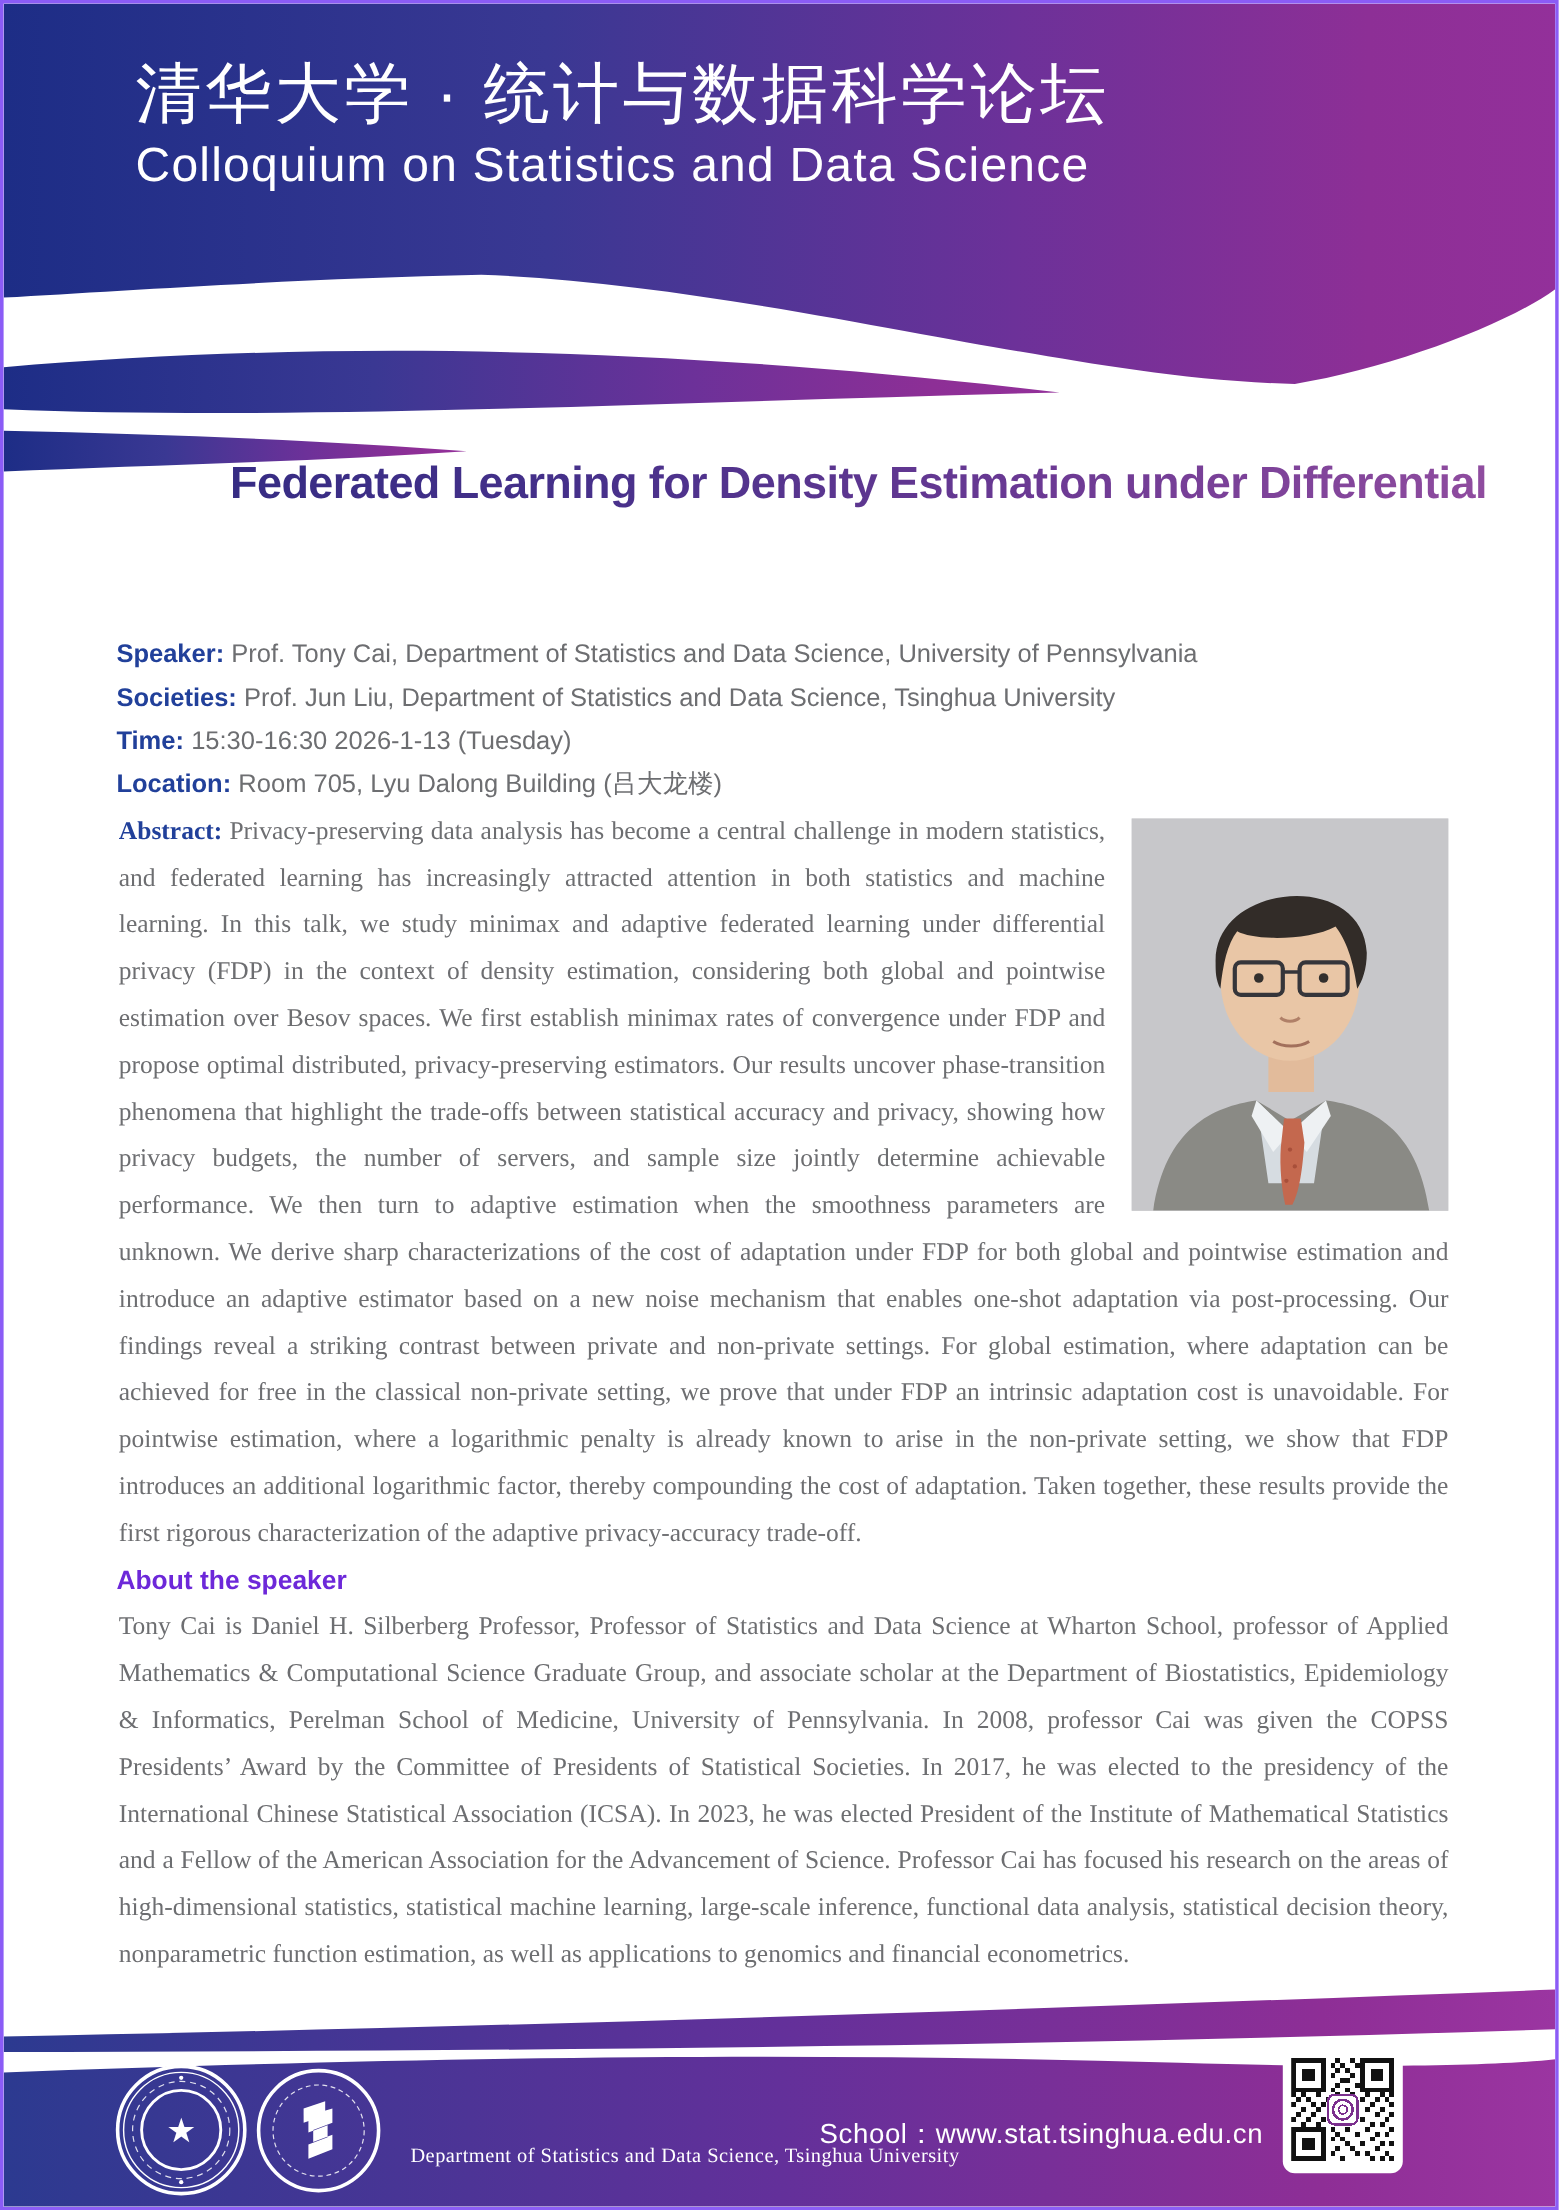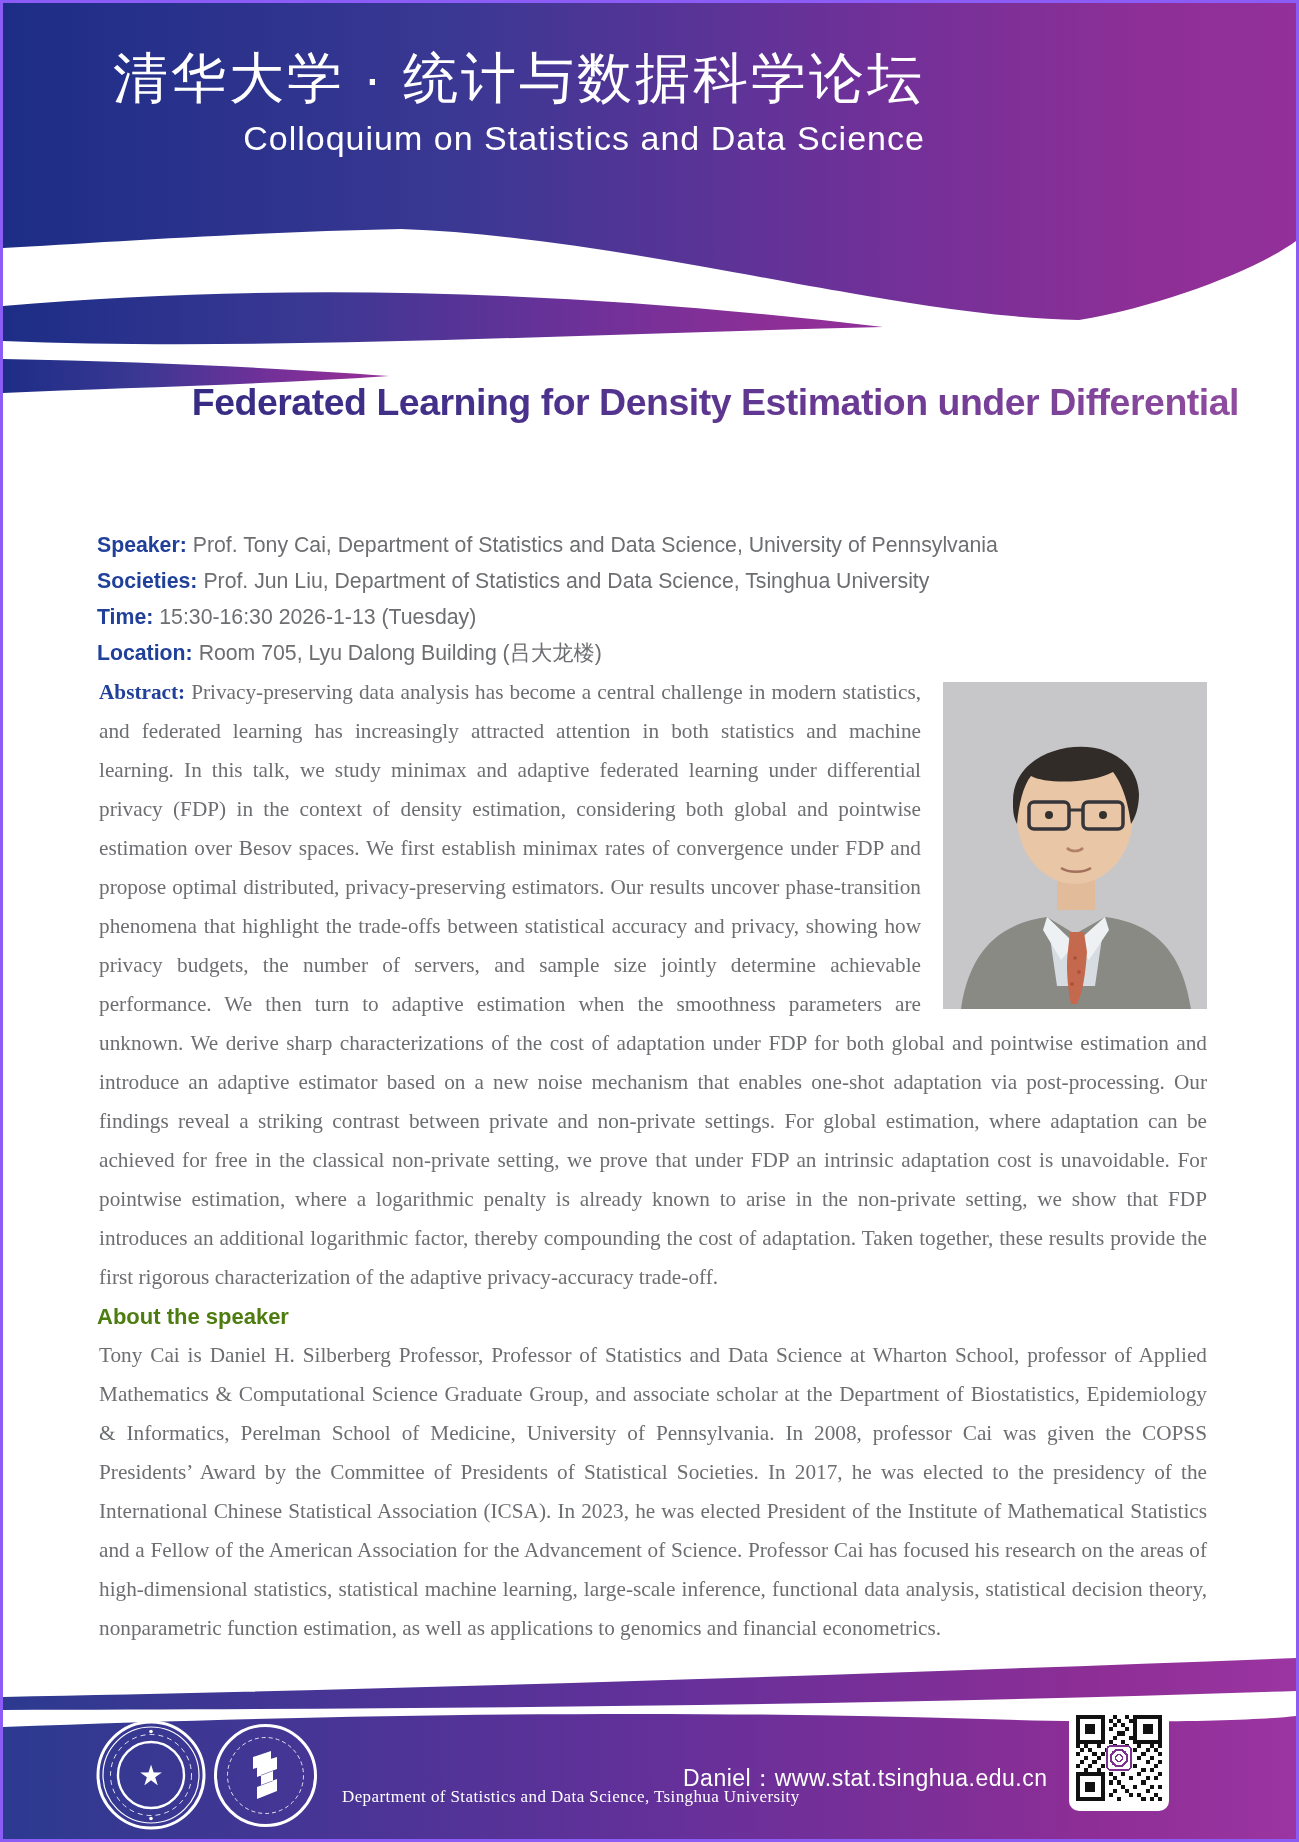--- a/index.html
+++ b/index.html
@@ -8,42 +8,42 @@
     width:1293px;height:1836px;
     border:3px solid #8b5cf6;
     background:#ffffff;
     overflow:hidden;
     font-family:"Liberation Sans", sans-serif;
   }
   
   .hdr-svg{position:absolute;top:0;left:0;z-index:0;display:block;}
   .hdr-text{position:absolute;top:44px;left:110px;z-index:2;color:#ffffff;}
   .hdr-zh{font-size:55px;font-weight:300;letter-spacing:3px;line-height:62px;}
-  .hdr-en{font-size:34px;font-weight:300;letter-spacing:1px;line-height:50px;margin-top:4px;text-align:right;}
+  .hdr-en{font-size:40px;font-weight:300;letter-spacing:1px;line-height:50px;margin-top:4px;}
   
   .talk-title{
     position:absolute;top:371px;left:57px;width:1179px;z-index:3;
     text-align:right;font-size:37.5px;font-weight:bold;line-height:57px;
     letter-spacing:-0.5px;
     background:linear-gradient(90deg,#2f2a80 0%,#45308a 35%,#6d3a94 70%,#8f4c9f 100%);
     -webkit-background-clip:text;background-clip:text;
     color:transparent;-webkit-text-fill-color:transparent;
   }
   
   .details{position:absolute;top:524px;left:94px;width:1112px;z-index:3;}
   .detail-row{font-size:21.25px;line-height:36px;color:#6d6e71;}
   .lbl{color:#21409a;font-weight:bold;margin-right:6px;text-align:center;}
   
   .flow{position:absolute;top:668px;left:94px;width:1112px;z-index:3;}
   .body-text{font-size:21.25px;line-height:39px;color:#6d6e71;text-align:justify;margin:2px;font-family:Liberation Serif, serif;}
   .photo{
     float:right;width:264px;height:327px;margin:9px 0 14px 22px;
     background:#c7c7ca;overflow:hidden;
   }
-  .about-heading{font-size:22px;font-weight:bold;color:#4d7c0f;margin:3px 0 2px 0;line-height:34px;text-align:left;}
+  .about-heading{font-size:22px;font-weight:bold;color:#6d28d9;margin:3px 0 2px 0;line-height:34px;text-align:left;}
   
   .ft-svg{position:absolute;left:0;top:1652px;z-index:4;display:block;}
   .ft-content{position:absolute;left:0;top:1652px;width:1293px;height:184px;z-index:5;}
   .logo{position:absolute;}
   .dept-zh{position:absolute;left:336px;top:70px;color:#fff;font-size:44px;font-weight:700;letter-spacing:2px;white-space:nowrap;}
   .dept-en{position:absolute;left:339px;top:132px;color:#fff;font-size:17px;font-family:"Liberation Serif", serif;letter-spacing:0.4px;white-space:nowrap;}
   .website{position:absolute;left:680px;top:108px;color:#ffffff;font-size:23px;font-weight:300;letter-spacing:0.5px;white-space:nowrap;}
   .qr{position:absolute;left:1066px;top:49px;width:100px;height:107px;background:#ffffff;border-radius:10px;
       display:flex;align-items:center;justify-content:center;}
 </style>
@@ -154,21 +154,21 @@
       <circle cx="52.5" cy="52.5" r="50" fill="none" stroke="#ffffff" stroke-width="3"></circle>
       <circle cx="52.5" cy="52.5" r="38" fill="none" stroke="#ffffff" stroke-width="1" stroke-dasharray="4 3" opacity="0.85"></circle>
       <path d="M40,34 L58,28 L58,40 L40,46 Z" fill="#ffffff"></path>
       <path d="M64,34 L64,46 L48,52 L48,62 L64,56 L64,68 L44,76 L44,64 L60,58 L60,48 L44,54 L44,40 Z" fill="#ffffff"></path>
       <path d="M40,62 L40,74 L52,70 L52,58 Z" fill="#ffffff" opacity="0.0"></path>
     </svg>
 
     <div class="dept-en">Department of Statistics and Data Science, Tsinghua University</div>
 
     <div class="website">
-      <span>Daniel：</span><span>www.stat.tsinghua.edu.cn</span>
+      <span>School：</span><span>www.stat.tsinghua.edu.cn</span>
     </div>
 
     <div class="qr">
       <svg width="86" height="92" viewBox="0 0 84 90" shape-rendering="crispEdges" aria-hidden="true">
         <g transform="translate(0,3)">
           <rect x="2" y="2" width="24" height="24" fill="none" stroke="#111111" stroke-width="4"></rect>
           <rect x="9" y="9" width="10" height="10" fill="#111111"></rect>
           <rect x="58" y="2" width="24" height="24" fill="none" stroke="#111111" stroke-width="4"></rect>
           <rect x="65" y="9" width="10" height="10" fill="#111111"></rect>
           <rect x="2" y="58" width="24" height="24" fill="none" stroke="#111111" stroke-width="4"></rect>

